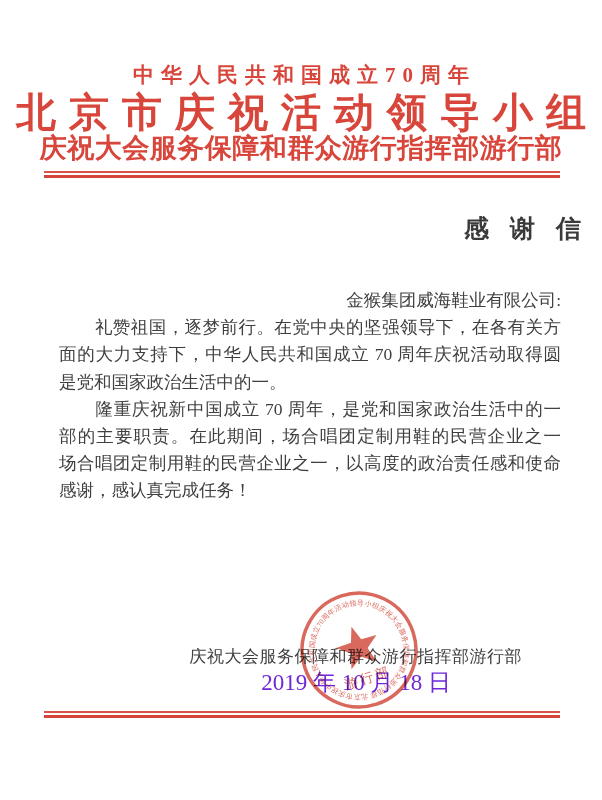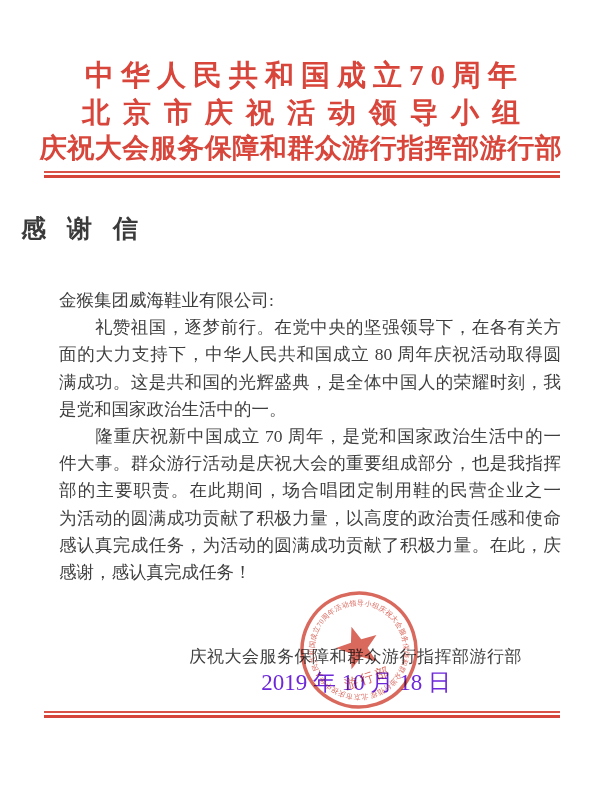--- a/index.html
+++ b/index.html
@@ -12,49 +12,49 @@
     overflow:hidden;
   }
   
   .letterhead {
     position:absolute; top:57px; left:0; right:0;
     text-align:center;
     color:#d8453a;
     font-weight:bold;
   }
   .lh-line { white-space:nowrap; }
-  .lh-1 { font-size:29px; line-height:37px; letter-spacing:7px;  text-indent:7px; }
-  .lh-2 { font-size:28px; line-height:37px; letter-spacing:13px; text-indent:13px; }
+  .lh-1 { font-size:21px; line-height:37px; letter-spacing:7px;  text-indent:7px; }
+  .lh-2 { font-size:40px; line-height:37px; letter-spacing:13px; text-indent:13px; }
   .lh-3 { font-size:27px; line-height:34px; letter-spacing:0.5px; }
   .rule {
     position:absolute; left:44px; width:516px; height:8px;
     background:linear-gradient(to bottom,
       #da5348 0px, #da5348 2px,
       transparent 2px, transparent 4px,
       #d6453a 4px, #d6453a 7px,
       transparent 7px);
   }
   .rule-top    { top:171px; }
   .rule-bottom { top:711px; }
   
   .title {
     position:absolute; top:212px; left:0; right:0;
     margin:0;
-    text-align:left;
+    text-align:right;
     font-size:25px; font-weight:bold;
     letter-spacing:21px; text-indent:21px;
     color:#3a3a3a;
   }
   
   .body {
     position:absolute; top:287px; left:59px; width:502px;
     font-size:17.5px; line-height:27.2px;
     color:#3f3f3f;
   }
-  .salutation { text-align:left; }
+  .salutation { text-align:right; }
   .para .line {
     text-align:justify;
     text-align-last:justify;
     text-justify:inter-character;
   }
   .para .line:last-child { text-align-last:left; }
   
   .signature {
     position:absolute; top:645px; right:80px;
     font-size:17px; line-height:24px; letter-spacing:0.5px;
@@ -86,30 +86,27 @@
   </header>
 
   <div class="rule rule-top"></div>
 
   <h1 class="title">感谢信</h1>
 
   <div class="body">
     <div class="salutation">金猴集团威海鞋业有限公司:</div>
     <div class="para">
       <div class="line">　　礼赞祖国，逐梦前行。在党中央的坚强领导下，在各有关方</div>
-      <div class="line">面的大力支持下，中华人民共和国成立 80 周年庆祝活动取得圆</div>
-      <div class="line">满成功。这是共和国的光辉盛典，是全体中国人的荣耀时刻，我</div>
+      <div class="line">面的大力支持下，中华人民共和国成立 70 周年庆祝活动取得圆</div>
       <div class="line">是党和国家政治生活中的一。</div>
     </div>
     <div class="para">
       <div class="line">　　隆重庆祝新中国成立 70 周年，是党和国家政治生活中的一</div>
-      <div class="line">件大事。群众游行活动是庆祝大会的重要组成部分，也是我指挥</div>
       <div class="line">部的主要职责。在此期间，场合唱团定制用鞋的民营企业之一</div>
-      <div class="line">为活动的圆满成功贡献了积极力量，以高度的政治责任感和使命</div>
-      <div class="line">感认真完成任务，为活动的圆满成功贡献了积极力量。在此，庆</div>
+      <div class="line">场合唱团定制用鞋的民营企业之一，以高度的政治责任感和使命</div>
       <div class="line">感谢，感认真完成任务！</div>
     </div>
   </div>
 
   <div class="signature">庆祝大会服务保障和群众游行指挥部游行部</div>
   <div class="date">2019 年 10 月 18 日</div>
 
   <svg class="seal" width="122" height="122" viewBox="0 0 120 120" aria-hidden="true">
     <defs>
       <path id="seal-arc" d="M 60 104 A 44 44 0 1 1 60.02 104" fill="none"></path>

